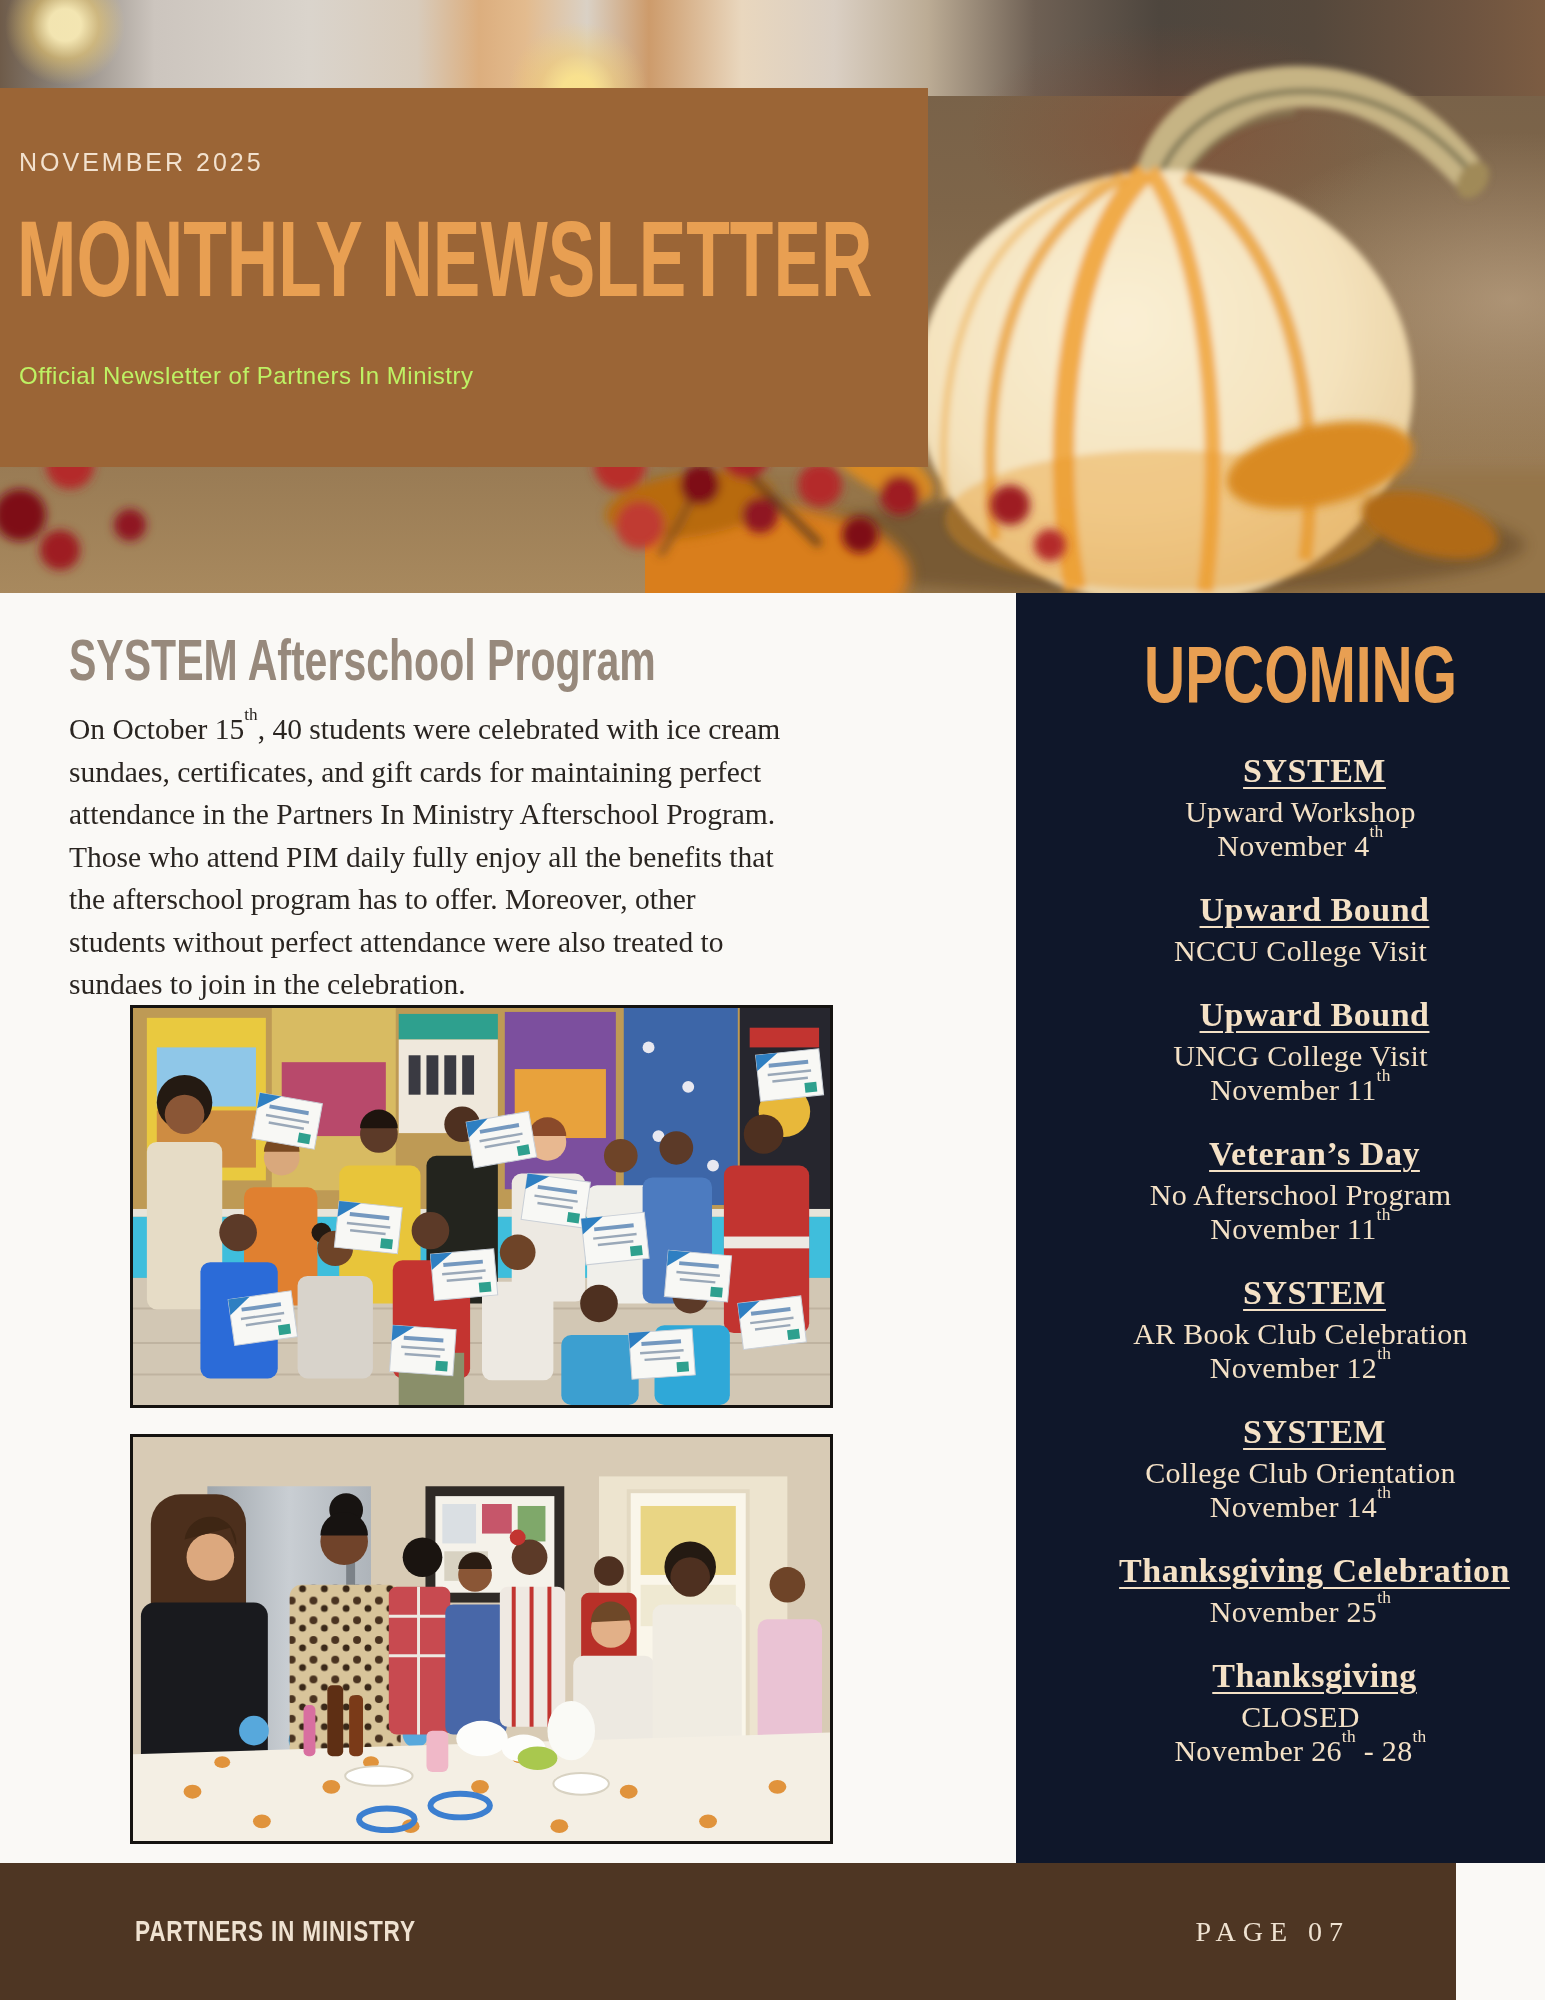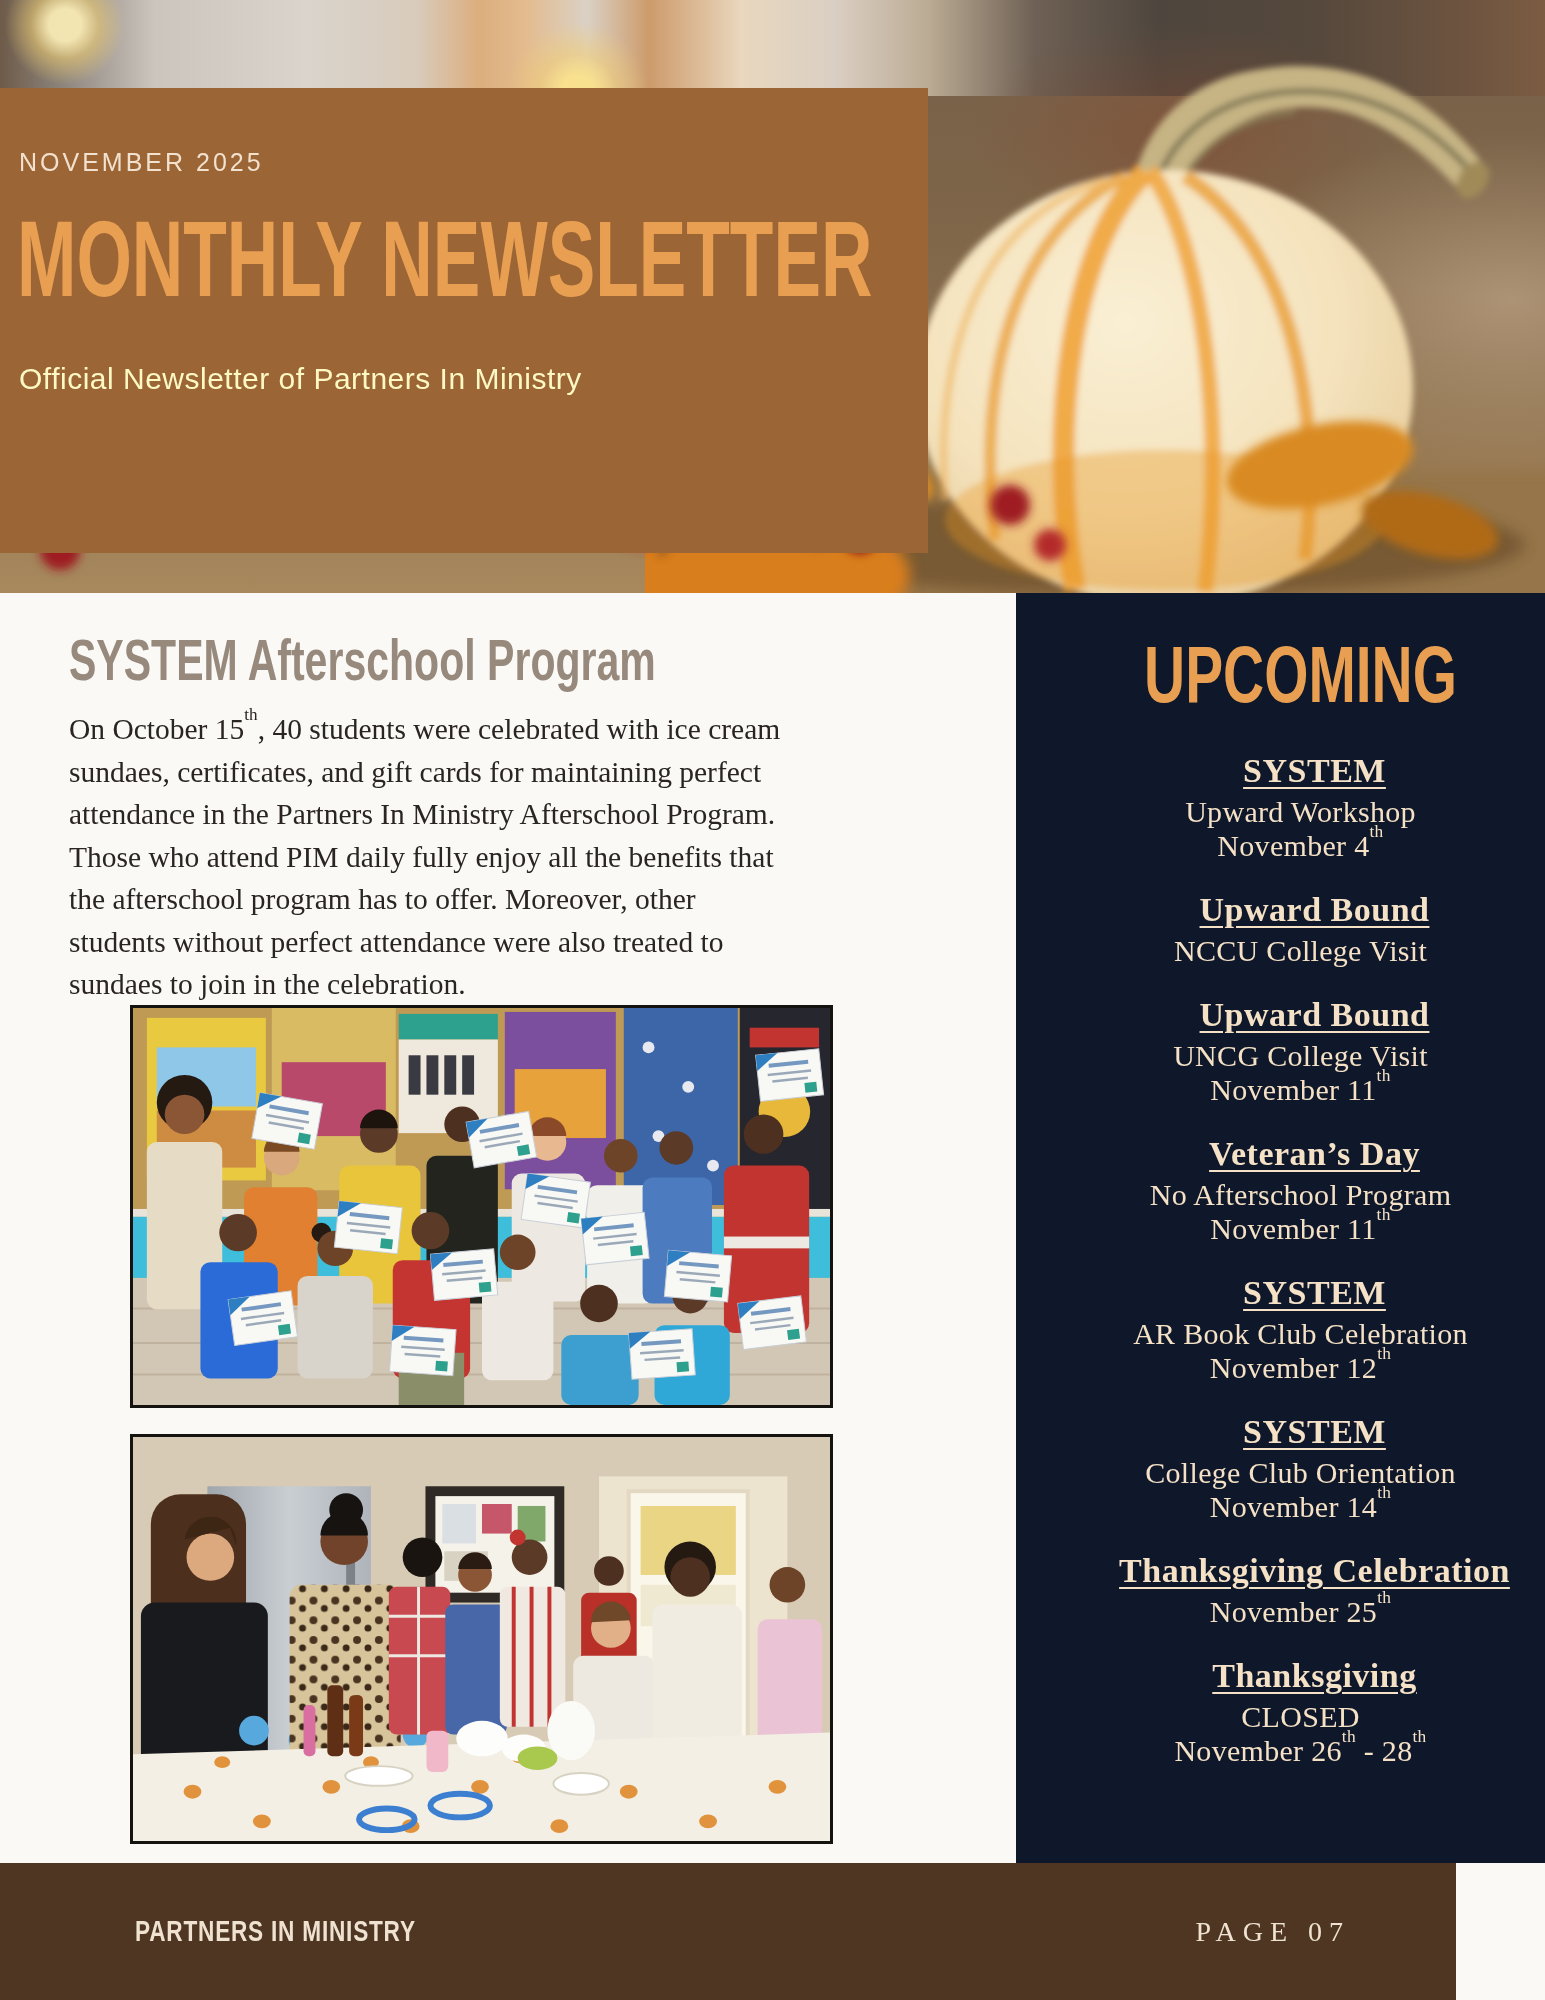--- a/index.html
+++ b/index.html
@@ -14,28 +14,28 @@
       radial-gradient(circle at 578px 92px, rgba(250,226,140,.95) 0 16px, rgba(244,206,110,.50) 38px, rgba(244,206,110,0) 70px),
       radial-gradient(420px 240px at 1510px 300px, rgba(205,180,150,.55), rgba(205,180,150,0) 70%),
       radial-gradient(300px 160px at 1180px 135px, rgba(130,74,50,.55), rgba(130,74,50,0) 70%),
       linear-gradient(90deg,#6E5B49 0,#8C847C 4%,#CCC5BE 10%,#DAD4CC 20%,#D8CBBB 27%,#DCAE7E 31%,#E3BB8E 34%,#DAD1C5 38%,#CD9B6B 42%,#E9D7BE 48%,#DACFC3 54%,#BCAC95 60%,#6E6054 67%,#4E463E 75%,#55483C 85%,#6E5440 95%,#7C5C42 100%) 0 0/1545px 96px no-repeat,
       linear-gradient(180deg,#756049 0%,#7E6549 35%,#8A6F4E 60%,#9A7C55 80%,#A8895E 100%);
   }
   .hero svg{ position:absolute; display:block; }
   .pumpkin{ left:645px; top:0; width:900px; height:593px; }
   .berries{ left:0; top:345px; width:1545px; height:250px; }
 
-  .header-box{ position:absolute; left:0; top:88px; width:928px; height:465px; background:#9B6536; }
+  .header-box{ position:absolute; left:0; top:88px; width:928px; height:379px; background:#9B6536; }
   .eyebrow{ position:absolute; left:19px; top:60px; font-family:"Liberation Sans",sans-serif;
             font-size:25px; letter-spacing:3px; color:#F2E1CE; white-space:nowrap; }
   .hero-title{ position:absolute; left:17px; top:114px; font-family:"Liberation Sans",sans-serif;
             font-weight:700; font-size:108px; line-height:1.05; color:#E89F52;
             transform:scaleX(.66); transform-origin:0 0; white-space:nowrap; }
   .hero-sub{ position:absolute; left:19px; top:274px; font-family:"Liberation Sans",sans-serif;
-            font-size:30px; letter-spacing:.5px; color:#fef9c3; white-space:nowrap; }
+            font-size:24px; letter-spacing:.5px; color:#bef264; white-space:nowrap; }
 
   
   .article-heading{ position:absolute; left:69px; top:627px; font-family:"Liberation Sans",sans-serif;
             font-weight:700; font-size:57px; color:#97897C; transform:scaleX(.72);
             transform-origin:0 0; white-space:nowrap; }
   .article-paragraph{ position:absolute; left:69px; top:708px; width:900px;
             font-size:29.5px; line-height:42.5px; color:#2A2521; }
   sup{ font-size:.58em; line-height:0; position:relative; top:-.45em; }
 
   .photo{ position:absolute; left:130px; border:3px solid #151310; background:#D8CBB5; overflow:hidden; }

